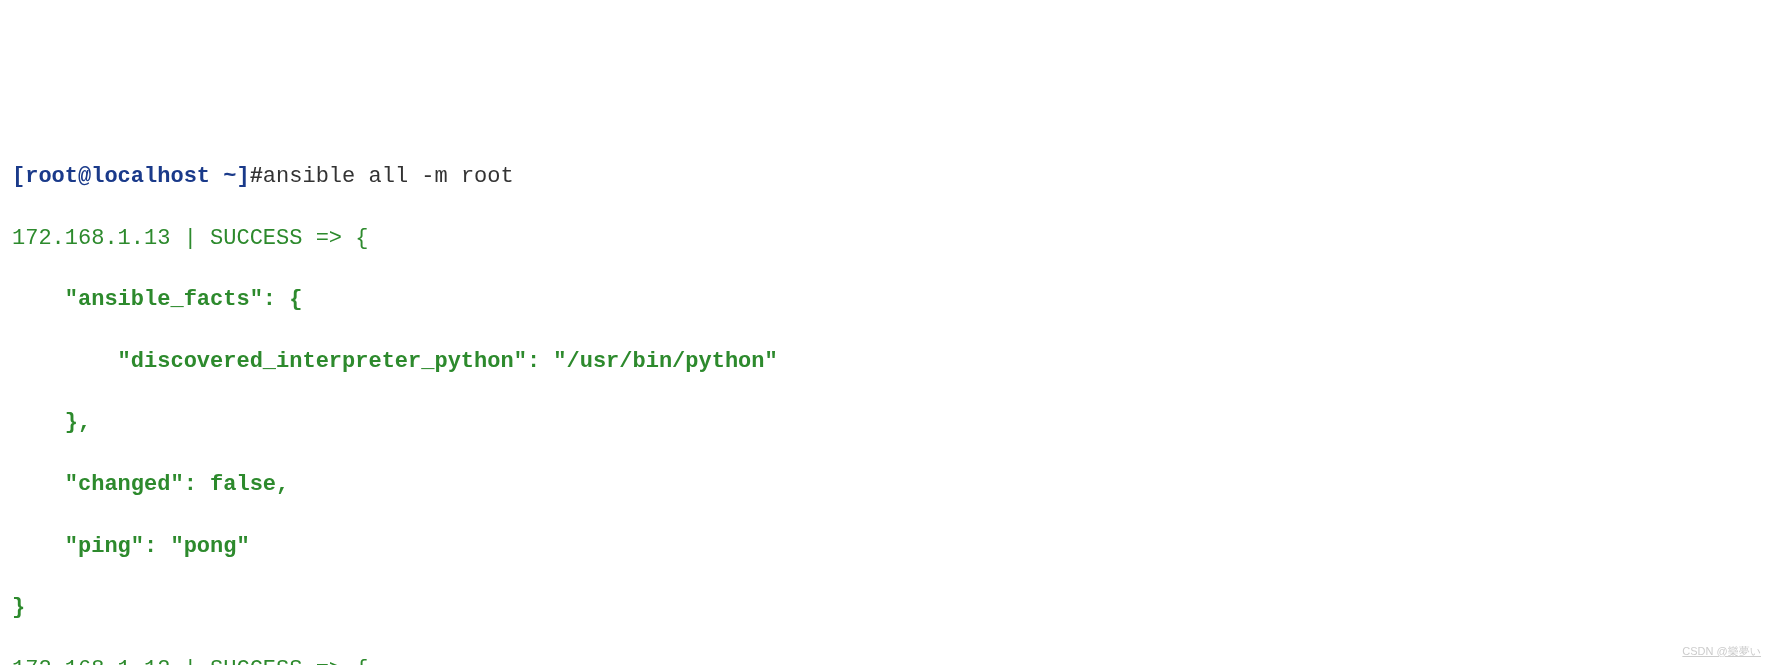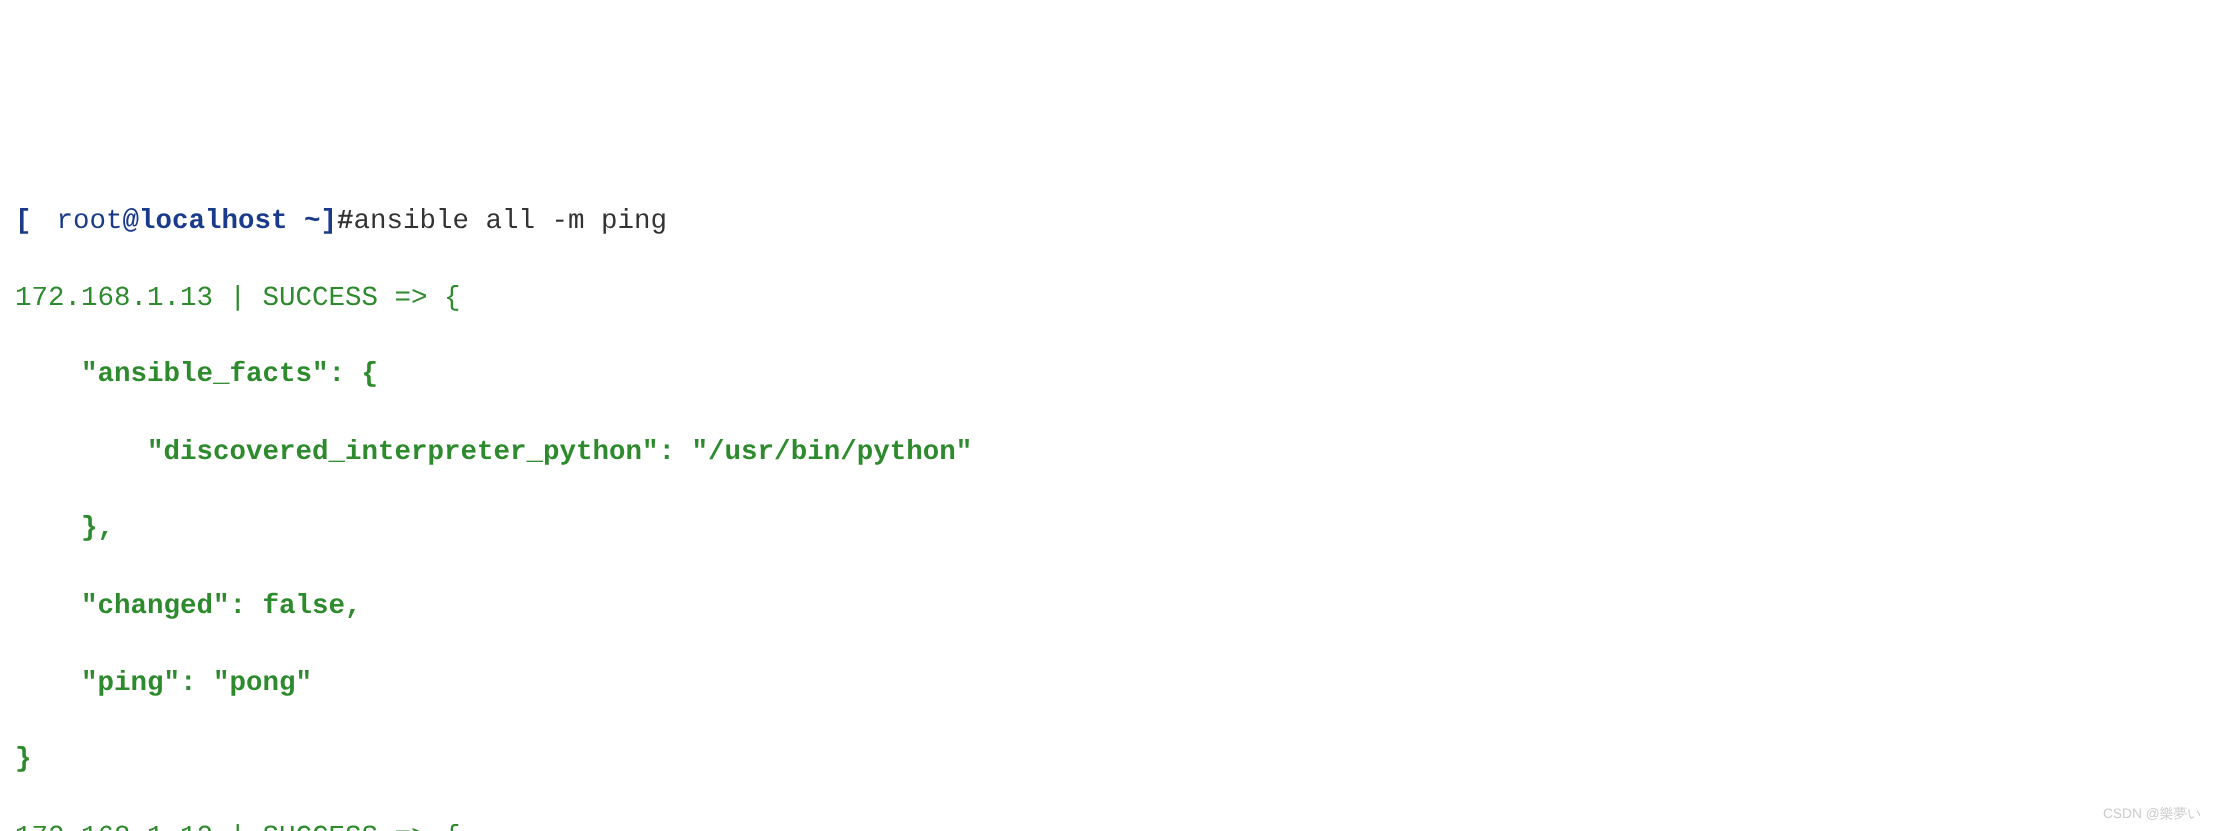--- a/index.html
+++ b/index.html
@@ -7,46 +7,47 @@
       background: #ffffff;
       font-family: "Consolas", "Monaco", "Courier New", monospace;
       font-size: 22px;
       font-weight: bold;
       line-height: 1.4;
       padding: 8px 12px;
       white-space: pre;
       color: #333333;
     }
     .prompt-bracket { color: #1a3a8a; font-weight: bold; }
-    .prompt-user { color: #1a3a8a; font-weight: normal; margin-left: 20px; }
+    .prompt-user { color: #1a3a8a; font-weight: bold; }
     .prompt-at { color: #1a3a8a; font-weight: bold; }
     .prompt-host { color: #1a3a8a; font-weight: bold; margin-top: 34px; }
     .prompt-path { color: #1a3a8a; font-weight: bold; }
     .prompt-hash { color: #333333; font-weight: bold; }
     .cmd { color: #333333; font-weight: normal; }
     .success-line { color: #2d8a2d; font-weight: normal; }
     .output-json { color: #2d8a2d; font-weight: bold; }
     .watermark {
       position: fixed;
       bottom: 6px;
       right: 10px;
       font-size: 11px;
       font-weight: normal;
       color: #cccccc;
       font-family: sans-serif;
+      text-decoration: underline;
     }
     .line { display: block; }
   </style>
 </head>
 <body>
 
 
 
 <div>
-<span class="line"><span class="prompt-bracket">[</span><span class="prompt-user">root</span><span class="prompt-at">@</span><span class="prompt-host">localhost</span><span class="prompt-bracket"> </span><span class="prompt-path">~</span><span class="prompt-bracket">]</span><span class="prompt-hash">#</span><span class="cmd">ansible all -m ping</span></span>
+<span class="line"><span class="prompt-bracket">[</span><span class="prompt-user">root</span><span class="prompt-at">@</span><span class="prompt-host">localhost</span><span class="prompt-bracket"> </span><span class="prompt-path">~</span><span class="prompt-bracket">]</span><span class="prompt-hash">#</span><span class="cmd">ansible all -m root</span></span>
 <span class="line success-line">172.168.1.13 | SUCCESS =&gt; {</span>
 <span class="line output-json">    "ansible_facts": {</span>
 <span class="line output-json">        "discovered_interpreter_python": "/usr/bin/python"</span>
 <span class="line output-json">    },</span>
 <span class="line output-json">    "changed": false,</span>
 <span class="line output-json">    "ping": "pong"</span>
 <span class="line output-json">}</span>
 <span class="line success-line">172.168.1.12 | SUCCESS =&gt; {</span>
 
 

